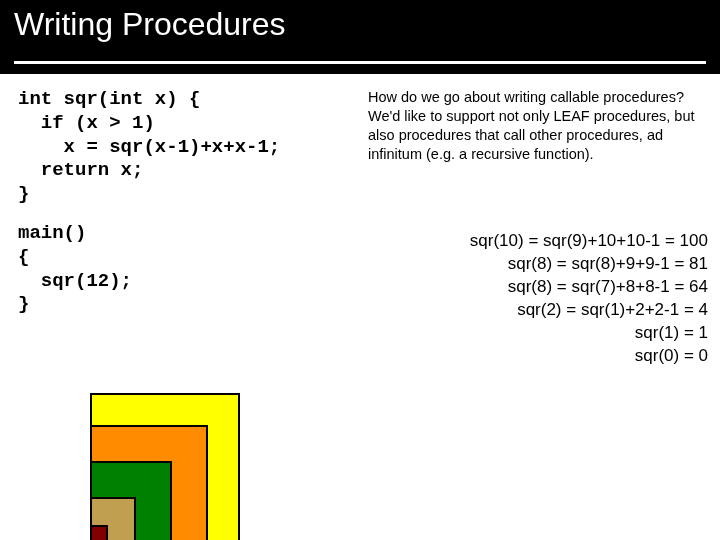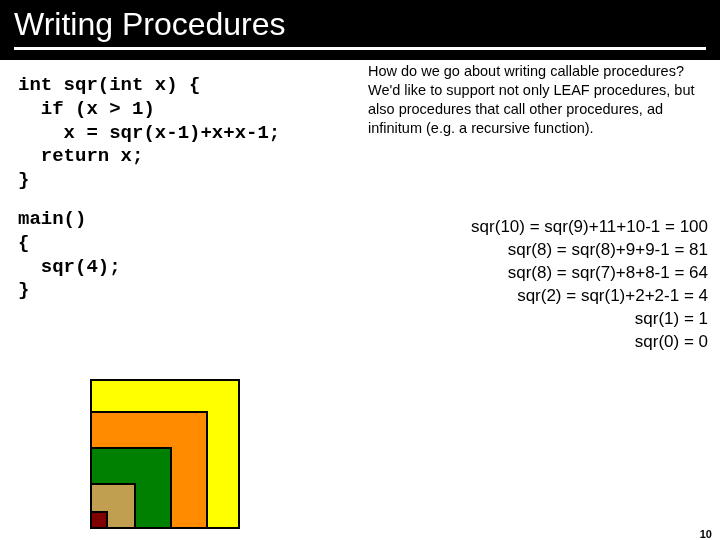--- a/index.html
+++ b/index.html
@@ -15,41 +15,41 @@
     background: #000;
     color: #fff;
     padding: 6px 14px 10px 14px;
   }
   .title-bar h1 {
     font-size: 32px;
     font-weight: normal;
     border-bottom: 3px solid #fff;
     display: inline-block;
     width: 100%;
-    padding-bottom: 4px;
+    padding-bottom: 18px;
   }
   .content {
     background: #fff;
     width: 100%;
     height: calc(100% - 56px);
     position: relative;
     padding: 12px 18px;
   }
   .code-block {
     font-family: "Courier New", Courier, monospace;
     font-size: 19px;
     font-weight: bold;
     white-space: pre;
     line-height: 1.25;
   }
   .code1 { position: absolute; top: 14px; left: 18px; }
   .code2 { position: absolute; top: 148px; left: 18px; }
   .desc {
     position: absolute;
-    top: 2px;
+    top: 14px;
     left: 368px;
     width: 330px;
     font-size: 14.5px;
     line-height: 1.3;
   }
   .calc {
     position: absolute;
     top: 156px;
     left: 378px;
     width: 330px;
@@ -89,27 +89,27 @@
 <div class="content">
 
   <div class="code-block code1">int sqr(int x) {
   if (x &gt; 1)
     x = sqr(x-1)+x+x-1;
   return x;
 }</div>
 
   <div class="code-block code2">main()
 {
-  sqr(4);
+  sqr(12);
 }</div>
 
   <div class="desc">How do we go about writing callable procedures? We'd like to support not only LEAF procedures, but also procedures that call other procedures, ad infinitum (e.g. a recursive function).</div>
 
   <div class="calc">
-    <div>sqr(10) = sqr(9)+11+10-1 = 100</div>
+    <div>sqr(10) = sqr(9)+10+10-1 = 100</div>
     <div>sqr(8) = sqr(8)+9+9-1 = 81</div>
     <div>sqr(8) = sqr(7)+8+8-1 = 64</div>
     <div>sqr(2) = sqr(1)+2+2-1 = 4</div>
     <div>sqr(1) = 1</div>
     <div>sqr(0) = 0</div>
   </div>
 
   <div class="squares">
     <div class="sq sq-yellow"></div>
     <div class="sq sq-orange"></div>

